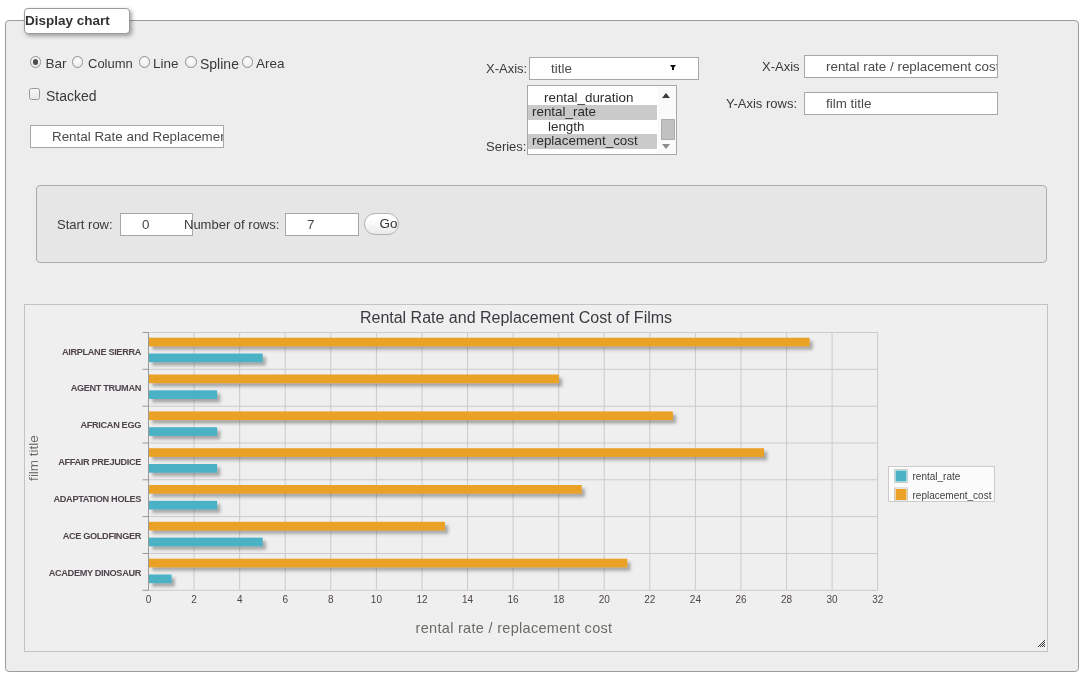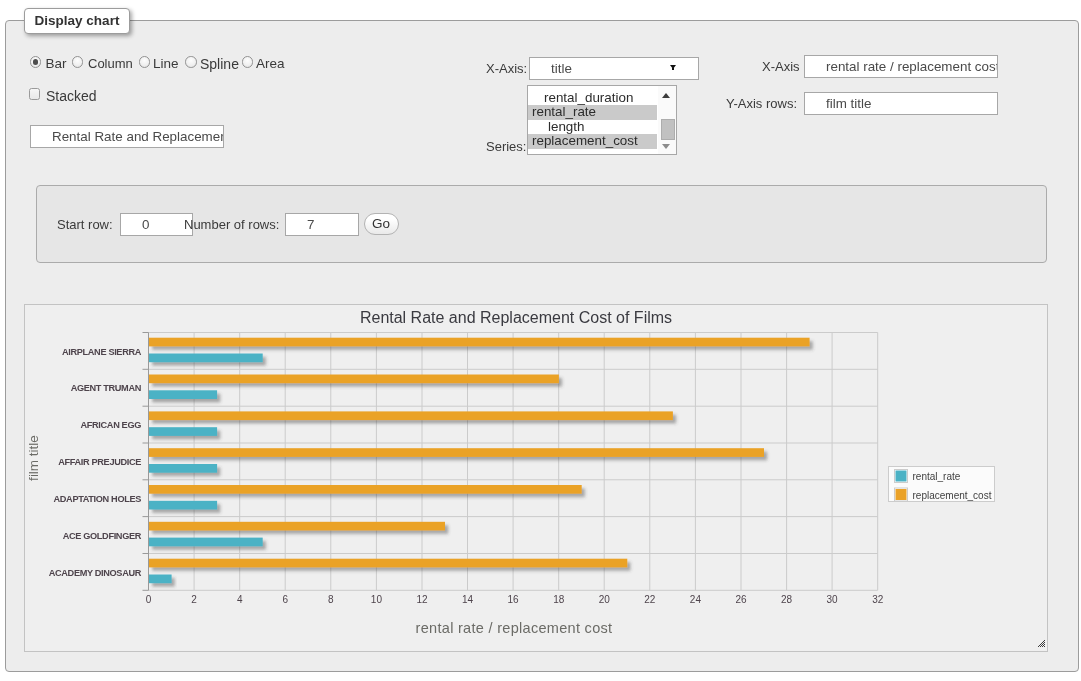--- a/index.html
+++ b/index.html
@@ -7,21 +7,21 @@
 .lbl{position:absolute;font-size:13px;color:#3a3a3a;white-space:nowrap}
 .inp{position:absolute;background:#fff;border:1px solid #a7a7a7;font-size:13.4px;color:#4a4a4a;
  padding:0 0 0 21px;line-height:21px;white-space:nowrap;overflow:hidden}
 .radio{position:absolute;width:9.5px;height:9.5px;border:1px solid #929292;border-radius:50%;
  background:radial-gradient(circle at 50% 35%,#fdfdfd 0%,#efefef 60%,#dedede 100%)}
 .radio.on::after{content:"";position:absolute;left:2px;top:2px;width:5.5px;height:5.5px;border-radius:50%;background:#4d4d4d}
 </style></head><body>
 
 <div class="abs" style="left:5px;top:20px;width:1072px;height:650px;background:#ededed;border:1px solid #9c9c9c;border-radius:4px"></div>
 <div class="abs" style="left:24px;top:8px;width:104px;height:24px;background:#fff;border:1px solid #9c9c9c;border-radius:4px;
- box-shadow:2px 2px 4px rgba(0,0,0,0.35);font-size:13.5px;font-weight:bold;color:#333;text-align:center;line-height:24px">Display chart</div>
+ box-shadow:2px 2px 4px rgba(0,0,0,0.35);font-size:13.5px;font-weight:bold;color:#333;text-align:left;line-height:24px">Display chart</div>
 
 <div class="radio on" style="left:29.5px;top:56px"></div>
 <div class="lbl" style="left:45.5px;top:56px;font-size:13.5px">Bar</div>
 <div class="radio" style="left:71.5px;top:56px"></div>
 <div class="lbl" style="left:88px;top:56px;font-size:13px">Column</div>
 <div class="radio" style="left:138.5px;top:56px"></div>
 <div class="lbl" style="left:153px;top:56px;font-size:13.5px">Line</div>
 <div class="radio" style="left:185px;top:56px"></div>
 <div class="lbl" style="left:200px;top:56px;font-size:14px">Spline</div>
 <div class="radio" style="left:241.5px;top:56px"></div>
@@ -57,21 +57,21 @@
 <div class="inp" style="left:804px;top:55px;width:171px;height:21px">rental rate / replacement cost</div>
 <div class="lbl" style="left:726px;top:96px">Y-Axis rows:</div>
 <div class="inp" style="left:804px;top:92px;width:171px;height:21px">film title</div>
 
 <div class="abs" style="left:36px;top:185px;width:1009px;height:76px;background:#e6e6e6;border:1px solid #ababab;border-radius:4px"></div>
 <div class="lbl" style="left:57px;top:217px">Start row:</div>
 <div class="inp" style="left:120px;top:213px;width:50px;height:21px">0</div>
 <div class="lbl" style="left:184px;top:217px">Number of rows:</div>
 <div class="inp" style="left:285px;top:213px;width:51px;height:21px">7</div>
 <div class="abs" style="left:363.5px;top:213px;width:33px;height:20px;border:1px solid #b3b3b3;border-radius:11px;
- background:linear-gradient(#ffffff 25%,#e9e9e9);font-size:13.5px;color:#333;text-align:center;line-height:20px">Go</div>
+ background:linear-gradient(#ffffff 25%,#e9e9e9);font-size:13.5px;color:#333;text-align:right;line-height:20px">Go</div>
 
 <div class="abs" style="left:24px;top:304px;width:1022px;height:346px;background:#efefef;border:1px solid #c3c3c3">
 <svg width="1024" height="347" style="position:absolute;left:-1px;top:-1px">
 <defs>
         <filter id="sh" x="-20%" y="-80%" width="140%" height="260%">
 <feDropShadow dx="3.2" dy="3.4" stdDeviation="1.7" flood-color="#444444" flood-opacity="0.42"></feDropShadow>
         </filter>
       </defs>
 <line x1="124.5" y1="28.5" x2="124.5" y2="286.3" stroke="#cbcbcb" stroke-width="1"></line>
 <line x1="170.1" y1="28.5" x2="170.1" y2="286.3" stroke="#cbcbcb" stroke-width="1"></line>

